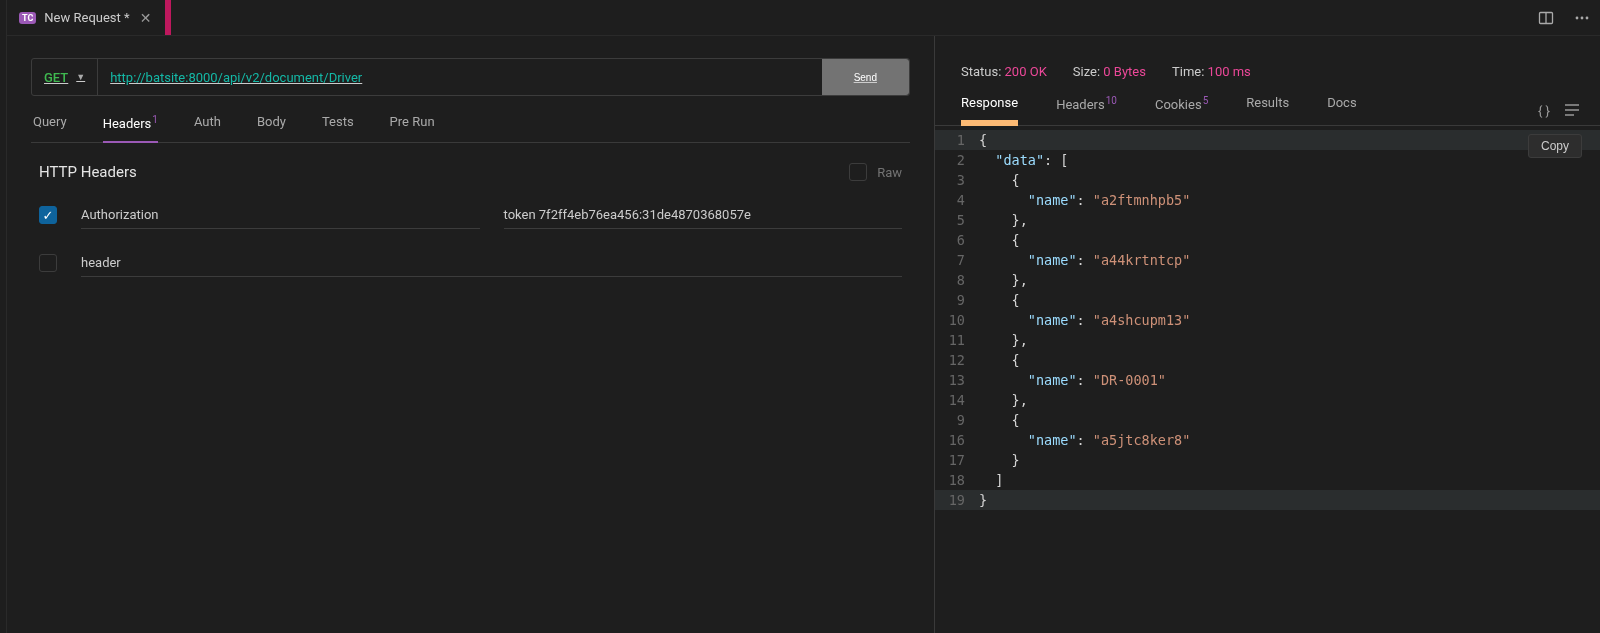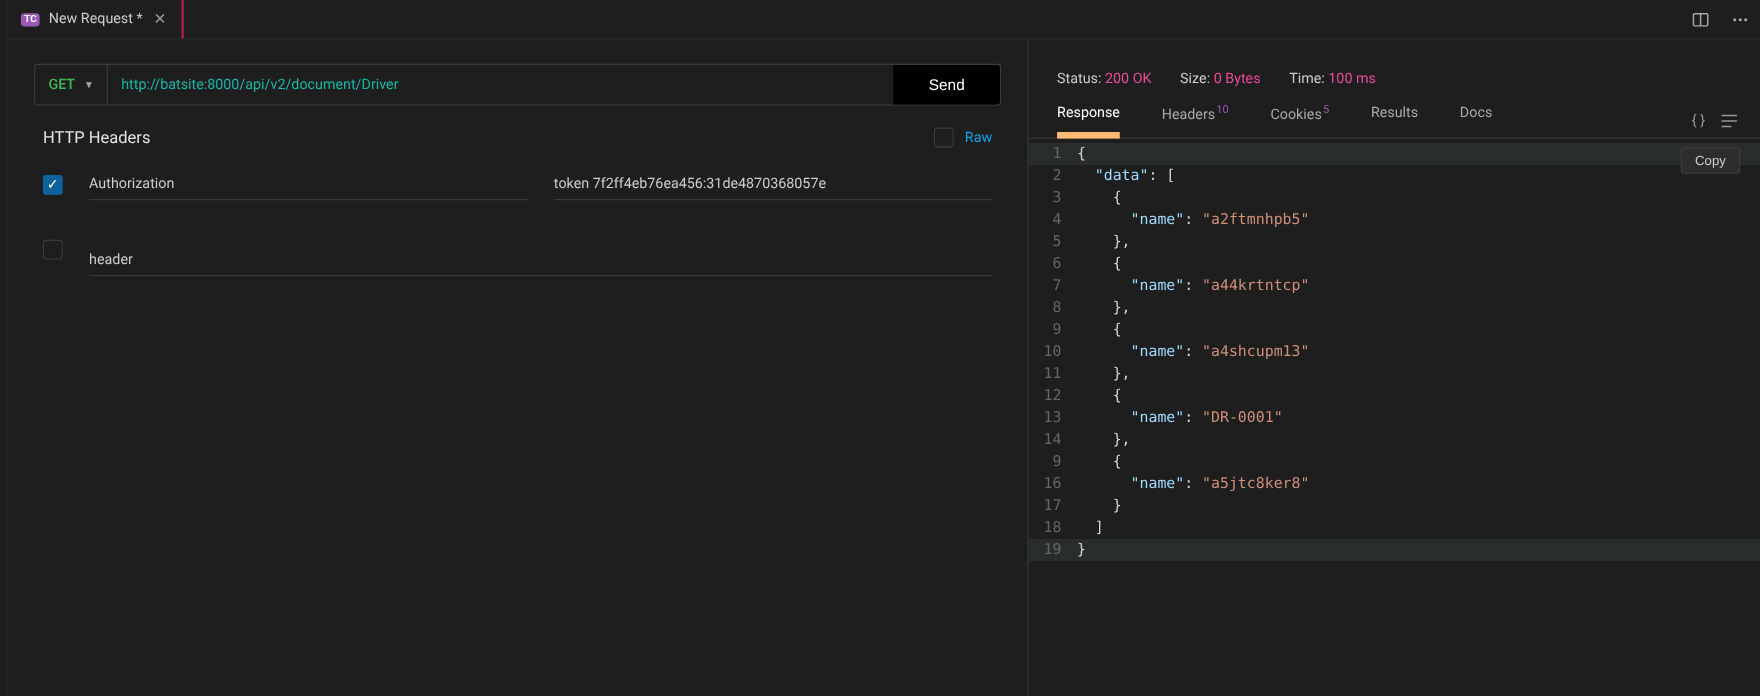--- a/index.html
+++ b/index.html
@@ -22,70 +22,70 @@
     align-items: center;
     border-bottom: 1px solid #2a2a2a;
   }
   .tab {
     display: flex;
     align-items: center;
     gap: 8px;
     padding: 0 12px;
     height: 100%;
     background: #1e1e1e;
-    border-right: 2px solid #be185d;
+    border-right: 6px solid #be185d;
   }
   .tab-icon {
     background: #9b59b6;
     color: #fff;
     font-size: 9px;
     font-weight: 700;
     padding: 1px 3px;
     border-radius: 3px;
   }
   .tab-title { color: #ccc; }
   .close-icon { color: #999; font-size: 14px; cursor: pointer; padding: 0 2px;}
   .tab-bar .spacer { flex: 1; }
   .top-action { color: #999; padding: 0 10px; cursor: pointer; }
 
   
   .split { display: flex; flex: 1; min-height: 0; }
   .left { flex: 0 0 928px; display: flex; flex-direction: column; padding: 22px 24px 0 24px; border-right: 1px solid #3a3a3a; }
   .right { flex: 1; display: flex; flex-direction: column; min-width: 0; }
 
   
-  .url-row { display: flex; border: 1px solid #3c3c3c; border-radius: 3px; height: 38px; }
+  .url-row { display: flex; border: 1px solid #3c3c3c; border-radius: 3px; height: 38px; text-decoration: underline; }
   .method-select {
     display: flex; align-items: center; gap: 8px;
     padding: 0 12px; border-right: 1px solid #3c3c3c;
     color: #3fb950; font-weight: 500; cursor: pointer;
   }
   .url-input { flex: 1; display: flex; align-items: center; padding: 0 12px; color: #14b8a6; }
   .send-btn {
-    background: #000000; color: #fff; border: none;
-    padding: 0 32px; font-size: 14px; border-radius: 0 3px 3px 0;
+    background: #737373; color: #fff; border: none;
+    padding: 0 32px; font-size: 10px; border-radius: 0 3px 3px 0;
     cursor: pointer;
   }
 
   
   .req-tabs { display: flex; gap: 36px; padding: 18px 2px 0 2px; border-bottom: 1px solid #3a3a3a; }
   .req-tab { padding: 0 0 10px 0; color: #aaa; cursor: pointer; }
   .req-tab.active { color: #fff; border-bottom: 2px solid #9b59b6; margin-bottom: -1px; }
   .tab-badge { font-size: 10px; color: #9b59b6; vertical-align: super; margin-left: 1px; }
 
   
   .headers-section { padding: 20px 8px 0 8px; }
   .headers-titlebar { display: flex; align-items: center; justify-content: space-between; margin-bottom: 20px;}
   .headers-title { color: #e5e5e5; font-size: 15px; }
-  .raw-toggle { display: flex; align-items: center; gap: 10px; color: #0ea5e9; cursor: pointer; }
+  .raw-toggle { display: flex; align-items: center; gap: 10px; color: #737373; cursor: pointer; }
 
   .header-row { display: flex; gap: 24px; align-items: center; margin-bottom: 20px; }
   .header-row .hname, .header-row .hvalue { flex: 1; border-bottom: 1px solid #3c3c3c; padding: 6px 0; color: #ccc; }
   .header-row .hvalue { flex: 1; }
-  .placeholder { color: #666; margin-top: 21px; }
+  .placeholder { color: #666; }
 
   .cb {
     width: 18px; height: 18px; border: 1px solid #3c3c3c; border-radius: 3px;
     display: inline-flex; align-items: center; justify-content: center;
     color: #fff; font-size: 13px; flex-shrink: 0;
   }
   .cb.checked { background: #0e639c; border-color: #0e639c; }
 
   
   .status-row { display: flex; gap: 26px; padding: 28px 26px 16px 26px; }
@@ -150,20 +150,28 @@
 
       <div class="url-row">
         <div class="method-select">
           <span>GET</span>
           <span class="chevron">▼</span>
         </div>
         <div class="url-input">http://batsite:8000/api/v2/document/Driver</div>
         <button class="send-btn">Send</button>
       </div>
 
+      <div class="req-tabs" id="req-tabs">
+          <div class="req-tab">Query</div>
+          <div class="req-tab active">Headers<span class="tab-badge">1</span></div>
+          <div class="req-tab">Auth</div>
+          <div class="req-tab">Body</div>
+          <div class="req-tab">Tests</div>
+          <div class="req-tab">Pre Run</div>
+        </div>
 
       <div class="headers-section">
         <div class="headers-titlebar">
           <div class="headers-title">HTTP Headers</div>
           <div class="raw-toggle">
             <span class="cb"></span>
             <span>Raw</span>
           </div>
         </div>
         <div id="header-rows">

